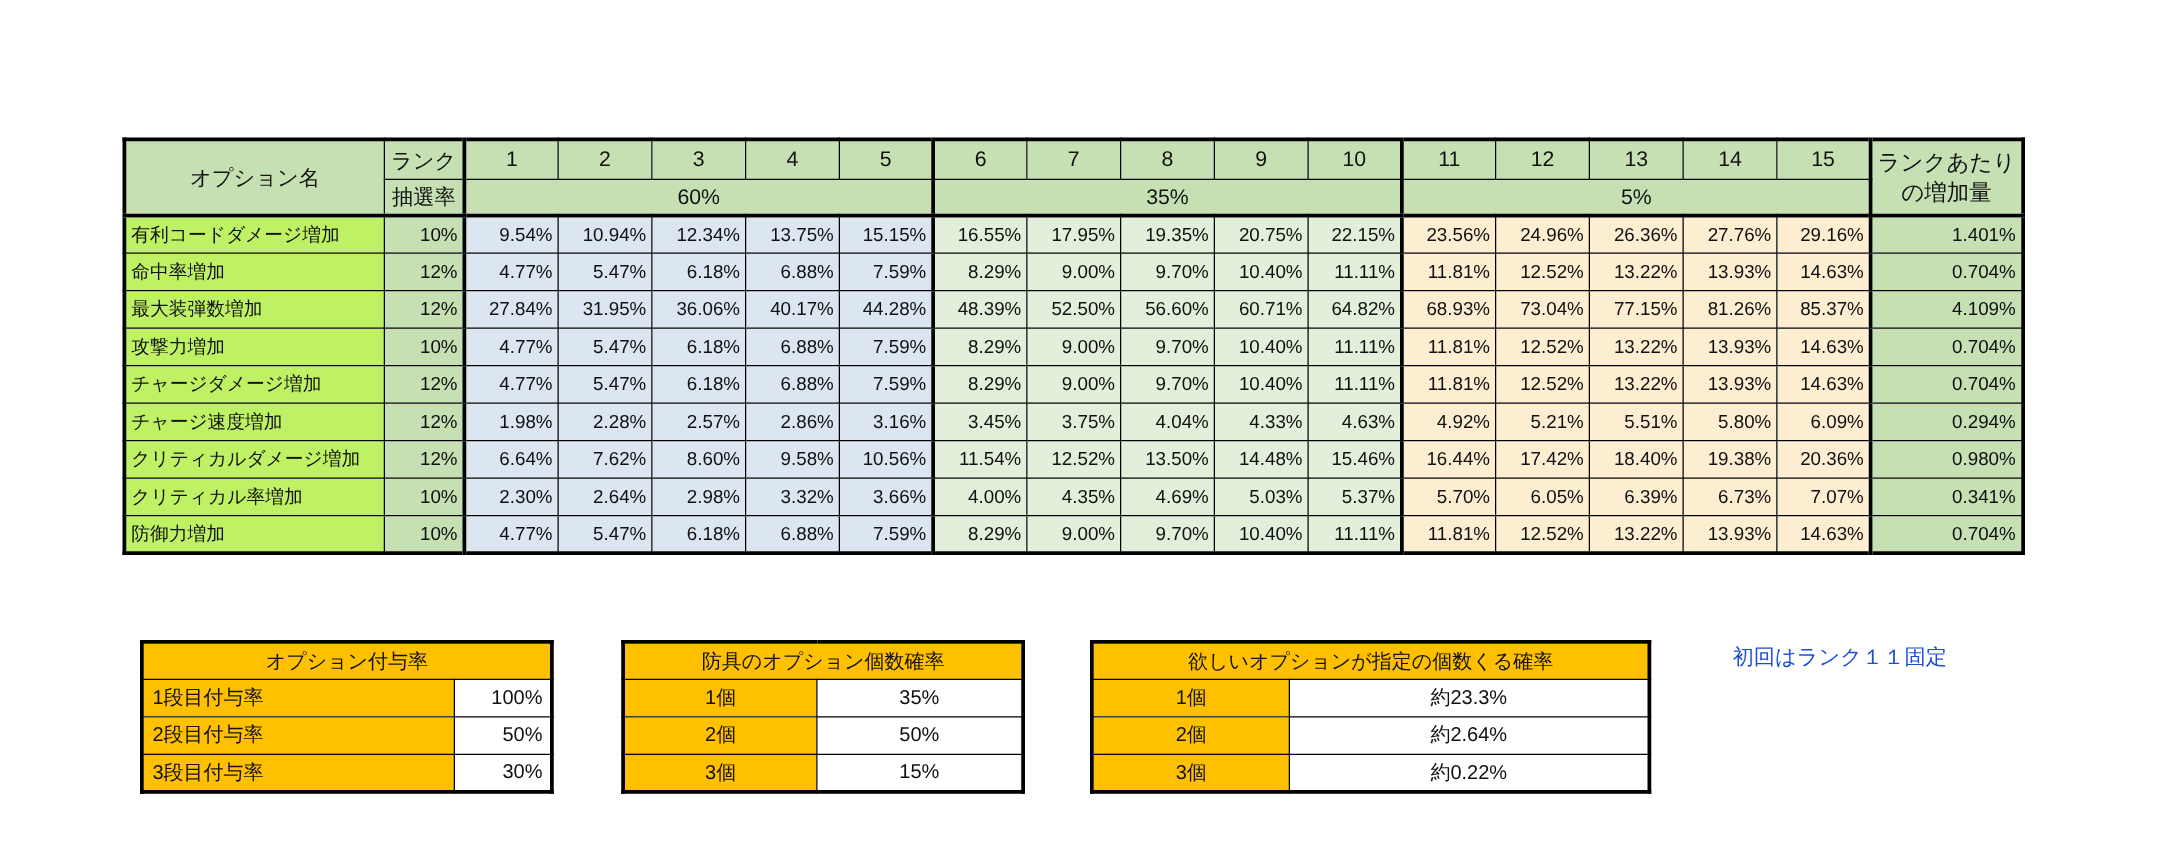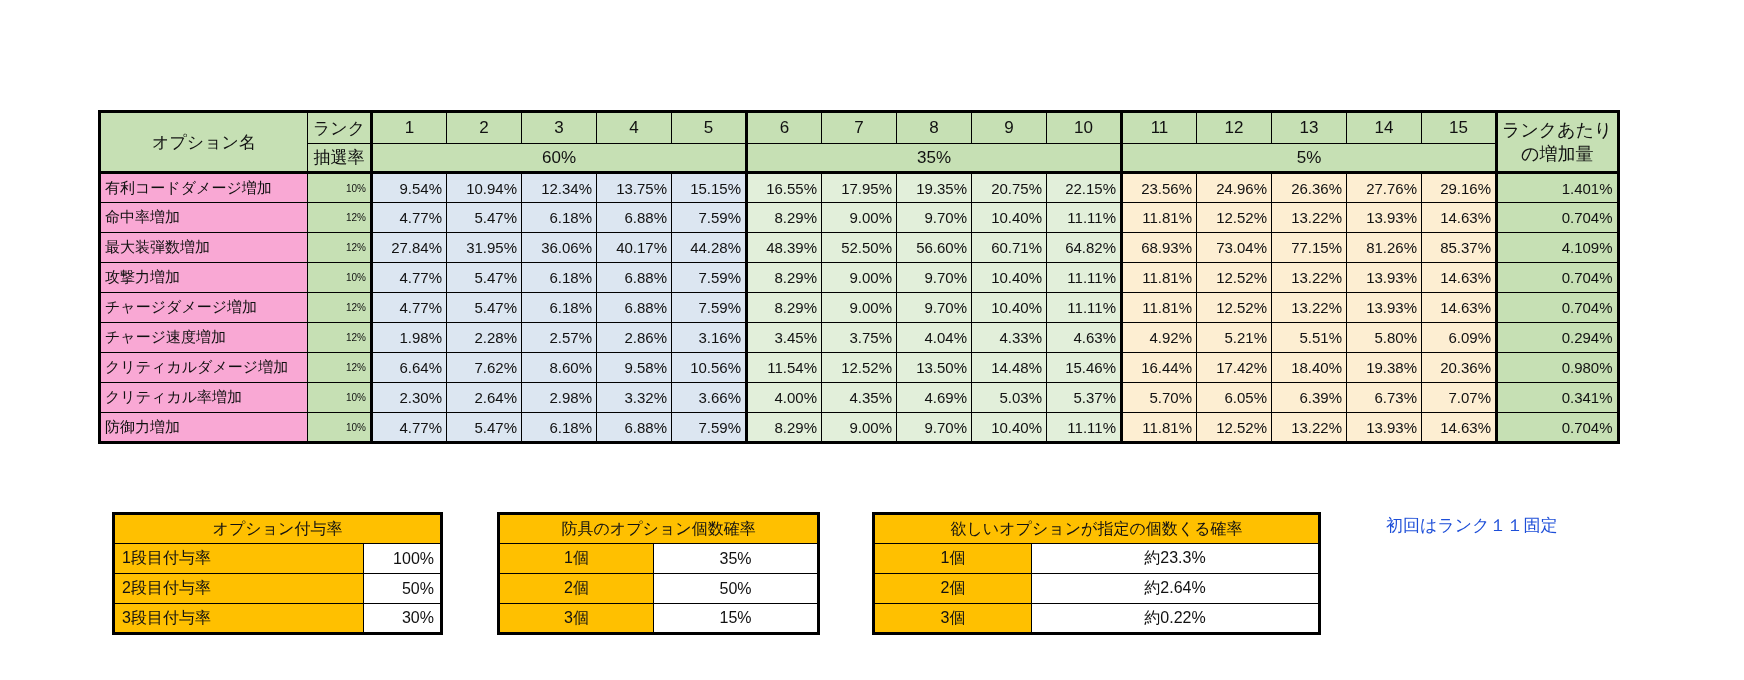--- a/index.html
+++ b/index.html
@@ -15,22 +15,22 @@
     border: 1.5px solid #000; padding: 0 4px;
     overflow: hidden; white-space: nowrap; font-weight: normal;
   }
   .main-table thead tr.row-1 { height: 32px; }
   .main-table thead tr.row-2 { height: 29px; }
   .main-table tbody tr { height: 30px; }
   .hdr { background: #c6e0b4; font-size: 17px; text-align: center; }
   .hdr-bottom { border-bottom: 3px solid #000 !important; }
   .bl-thick { border-left: 3px solid #000 !important; }
   .perrank-hdr { font-size: 18px; line-height: 1.35; }
-  .name-cell { background: #f9a8d4; text-align: left; font-size: 15px; padding-left: 5px; }
-  .rate-cell { background: #c6e0b4; text-align: right; font-size: 10px; padding-right: 5px; }
+  .name-cell { background: #bef264; text-align: left; font-size: 15px; padding-left: 5px; }
+  .rate-cell { background: #c6e0b4; text-align: right; font-size: 15px; padding-right: 5px; }
   .val-cell  { text-align: right; font-size: 15px; padding-right: 5px; }
   .grp-blue  { background: #dce6f1; }
   .grp-green { background: #e2efda; }
   .grp-cream { background: #fdeed2; }
   .perrank-cell { background: #c6e0b4; text-align: right; font-size: 15px; padding-right: 7px; }
 
   
   .mini-table { position: absolute; border: 3px solid #000; }
   .mini-table th, .mini-table td { border: 1.8px solid #000; font-weight: normal; white-space: nowrap; overflow: hidden; }
   .mini-title { background: #ffc000; font-size: 16px; text-align: center; height: 30px; }

